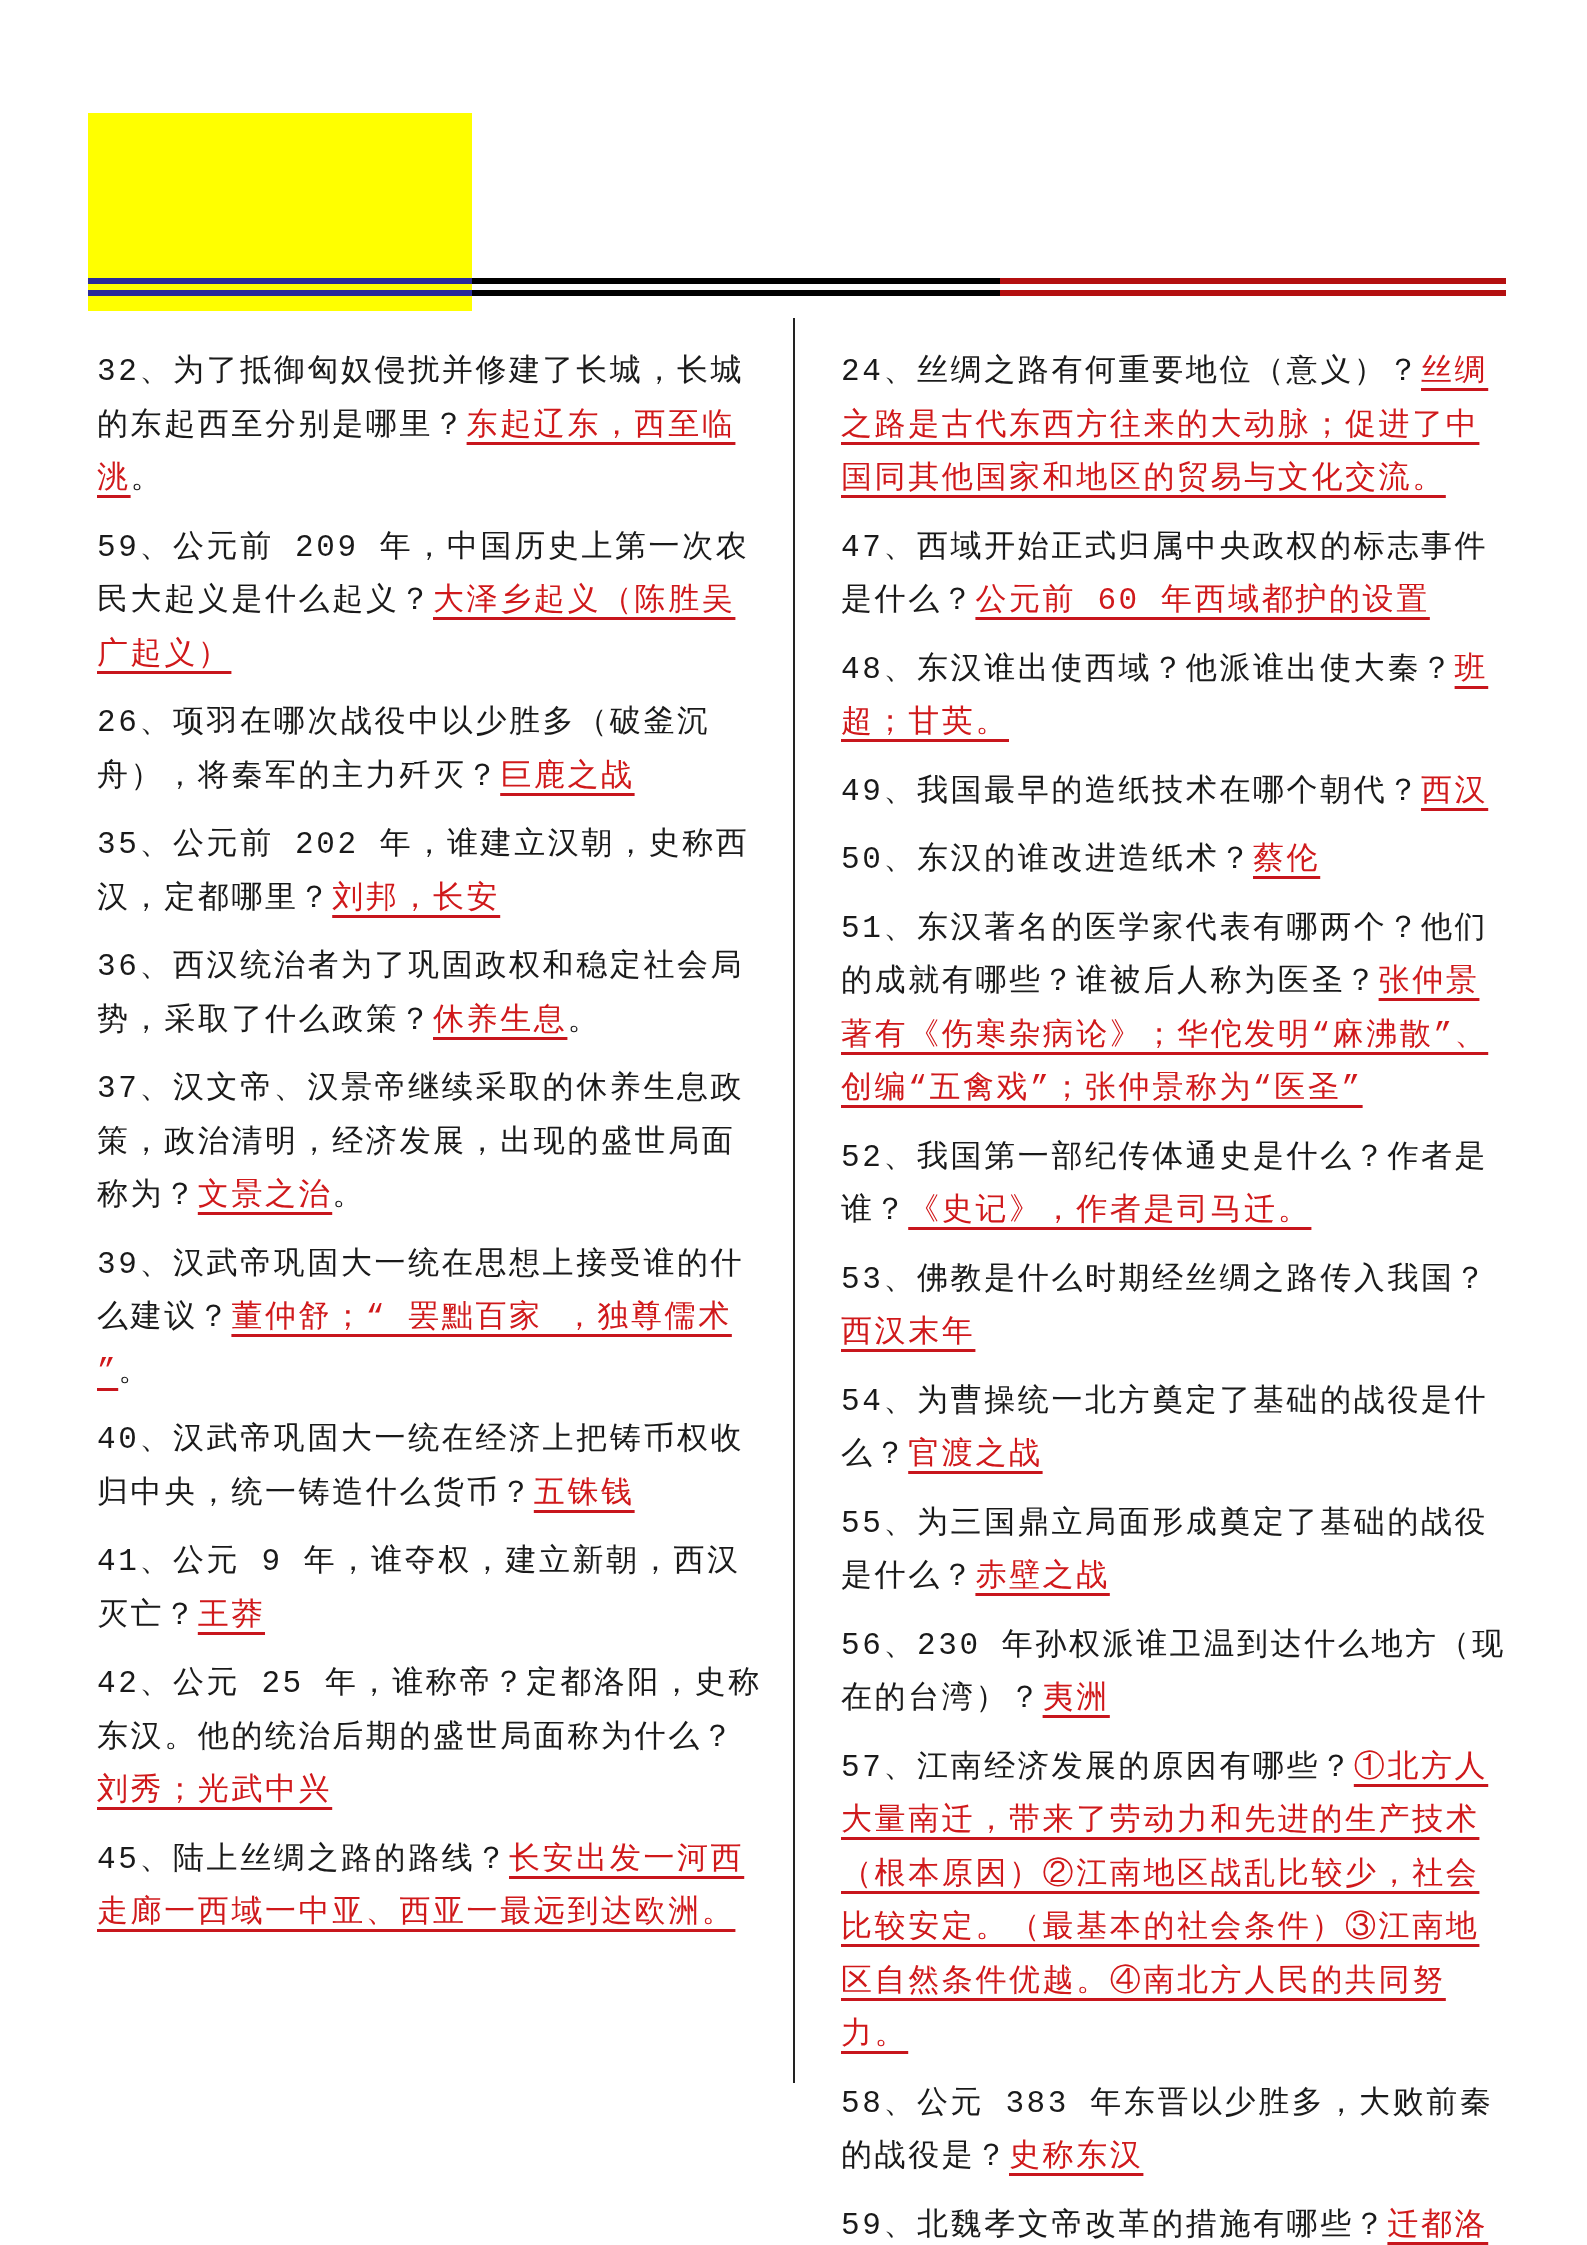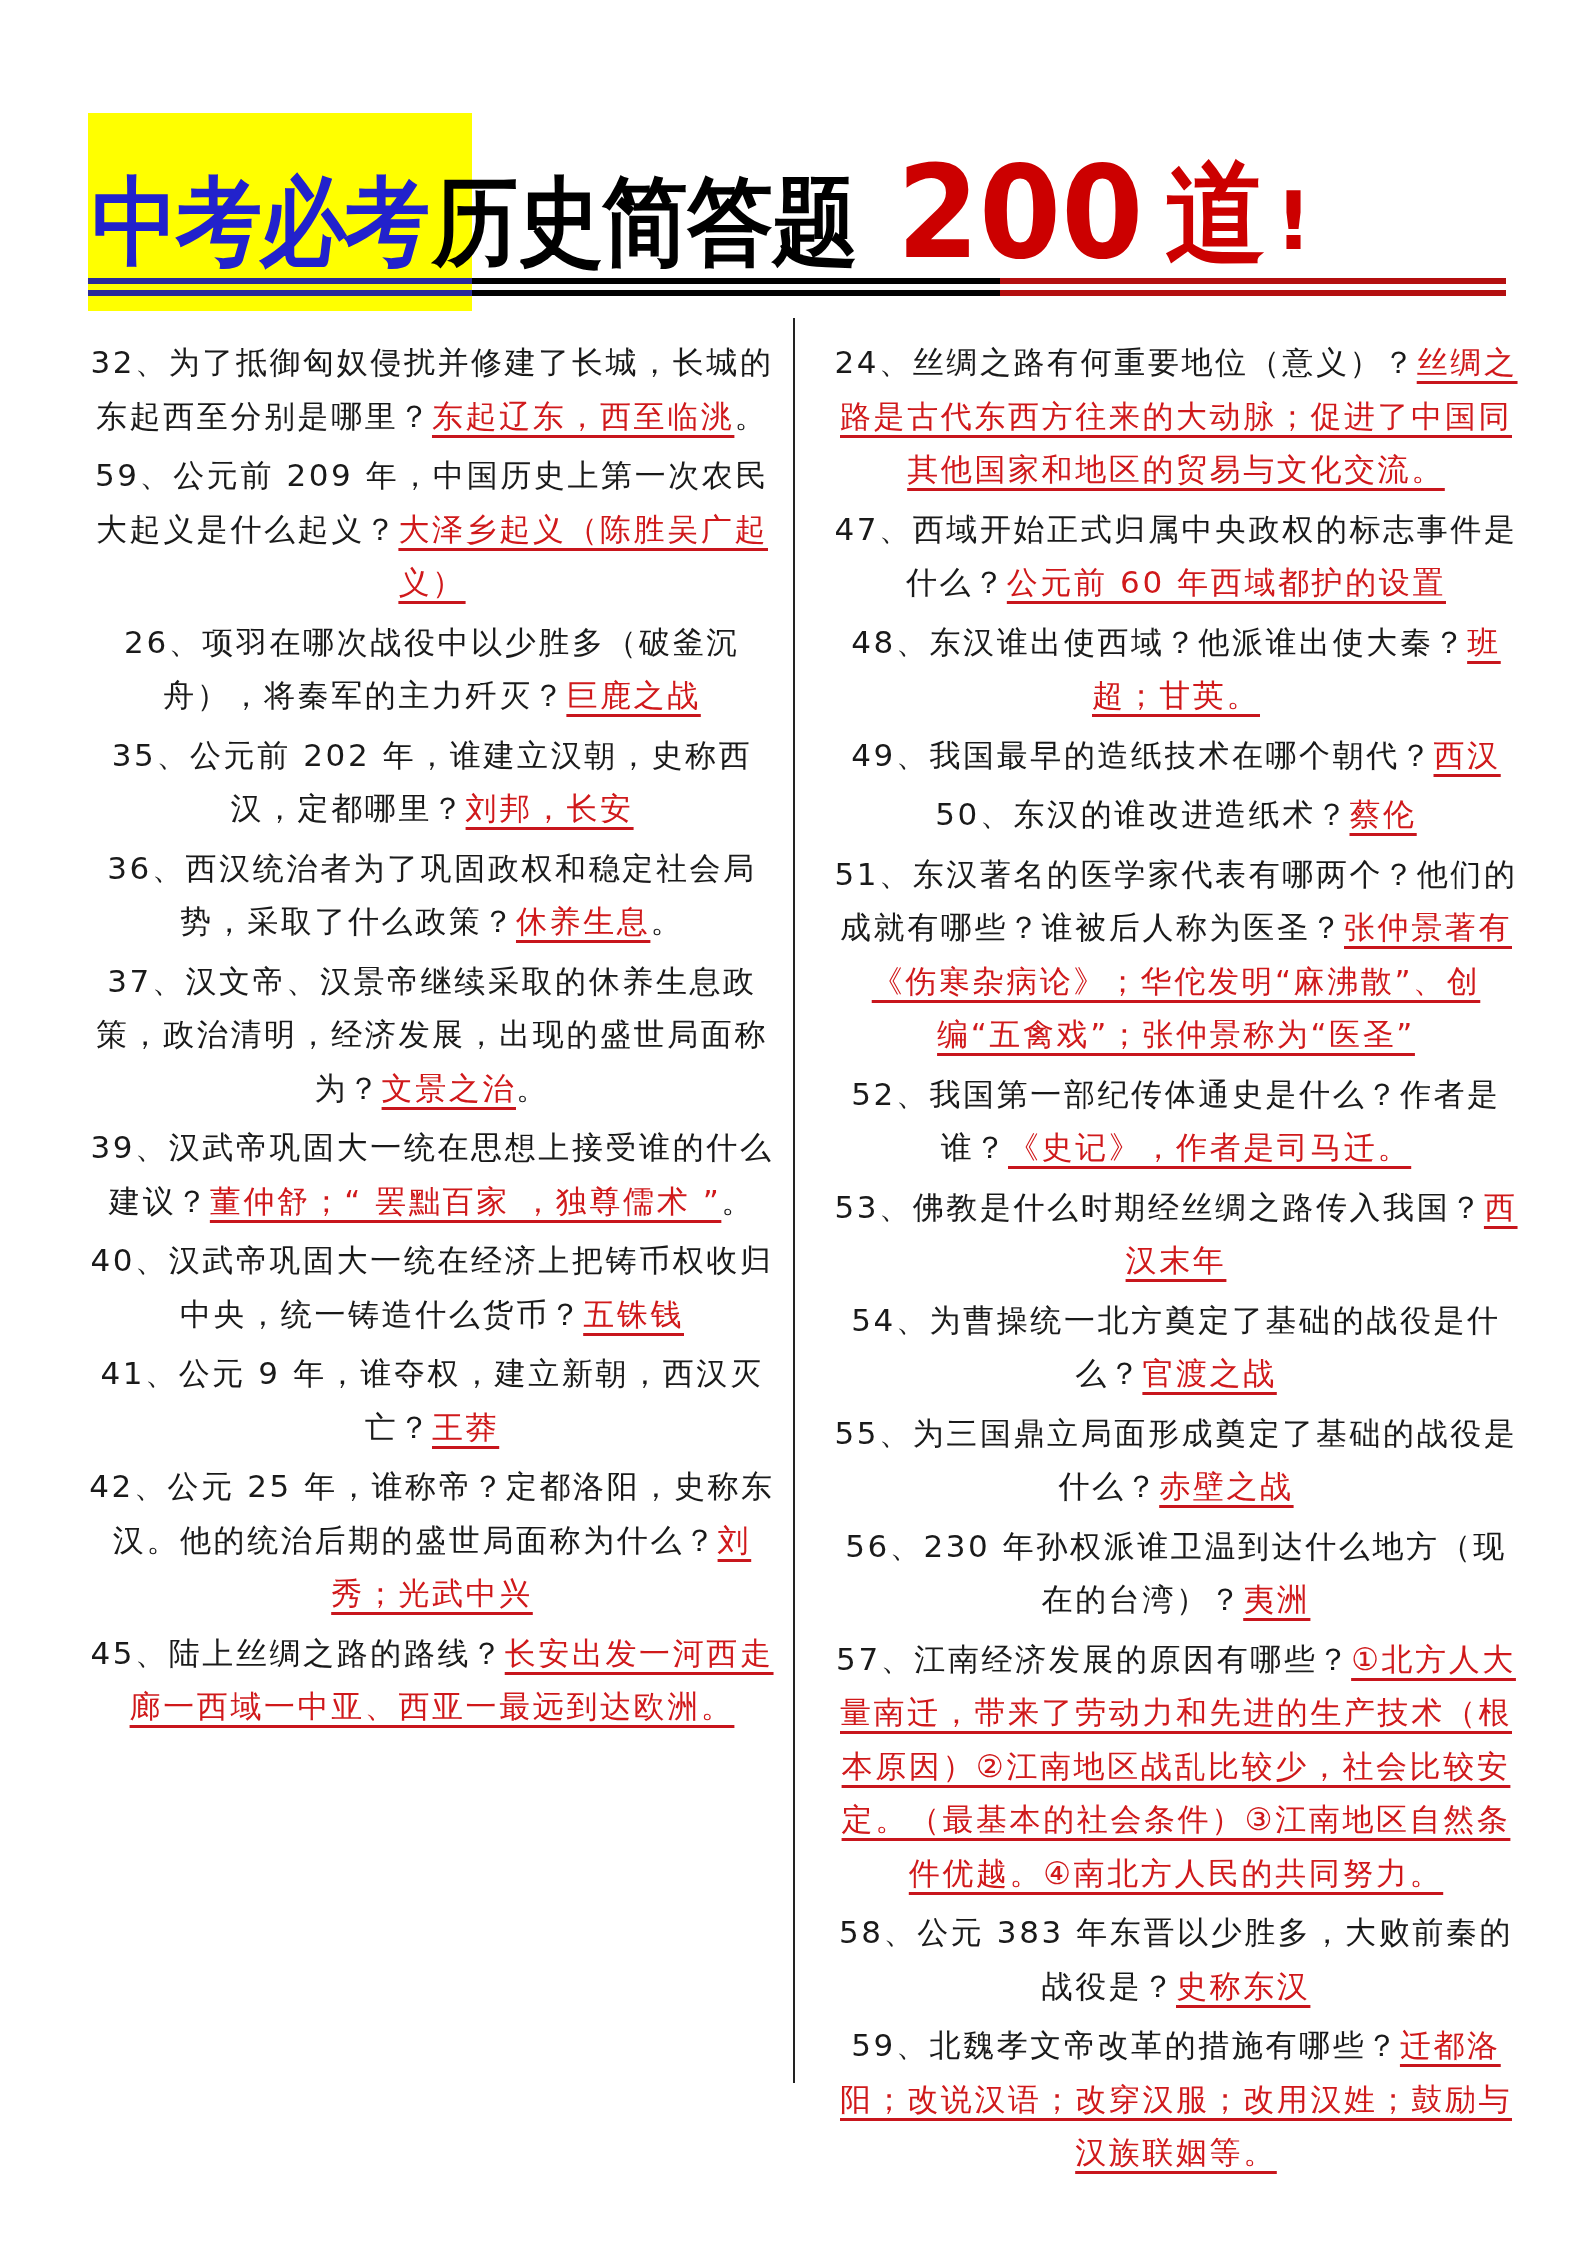--- a/index.html
+++ b/index.html
@@ -99,24 +99,25 @@
       position: absolute;
       top: 330px;
       width: 700px;
       font-size: 31px;
       line-height: 53.5px;
       letter-spacing: 2.6px;
     }
     .column.left  { left: 82px; }
     .column.right { left: 826px; }
     .qa {
-      margin: 6px;
+      margin: 15px;
       padding: 0;
-      text-align: center;
+      text-align: left;
       word-break: break-all;
+      font-family: Liberation Mono, monospace;
     }
     .qa .q { color: #1a1a1a; }
     .qa .a {
       color: #d0191b;
       text-decoration: underline;
       text-decoration-color: #c8161d;
       text-decoration-thickness: 3px;
       text-underline-offset: 8px;
     }
     .qa .tail { color: #1a1a1a; }
@@ -134,27 +135,20 @@
 
 <div class="header">
   <div class="title-highlight-box"></div>
   <div class="stripe blue row1"></div>
   <div class="stripe blue row2"></div>
   <div class="stripe black row1"></div>
   <div class="stripe black row2"></div>
   <div class="stripe red row1"></div>
   <div class="stripe red row2"></div>
 
-  <div class="title-row">
-    <span class="title-part title-blue">中考必考</span>
-    <span class="title-part title-black">历史简答题</span>
-    <span class="title-part title-red">200</span>
-    <span class="title-part title-red-char">道</span>
-    <span class="title-part title-exclaim">!</span>
-  </div>
 </div>
 
 <div class="column left">
   <p class="qa"><span class="q">32、为了抵御匈奴侵扰并修建了长城，长城的东起西至分别是哪里？</span><span class="a">东起辽东，西至临洮</span><span class="tail">。</span></p>
   <p class="qa"><span class="q">59、公元前 209 年，中国历史上第一次农民大起义是什么起义？</span><span class="a">大泽乡起义（陈胜吴广起义）</span><span class="tail"></span></p>
   <p class="qa"><span class="q">26、项羽在哪次战役中以少胜多（破釜沉舟），将秦军的主力歼灭？</span><span class="a">巨鹿之战</span><span class="tail"></span></p>
   <p class="qa"><span class="q">35、公元前 202 年，谁建立汉朝，史称西汉，定都哪里？</span><span class="a">刘邦，长安</span><span class="tail"></span></p>
   <p class="qa"><span class="q">36、西汉统治者为了巩固政权和稳定社会局势，采取了什么政策？</span><span class="a">休养生息</span><span class="tail">。</span></p>
   <p class="qa"><span class="q">37、汉文帝、汉景帝继续采取的休养生息政策，政治清明，经济发展，出现的盛世局面称为？</span><span class="a">文景之治</span><span class="tail">。</span></p>
   <p class="qa"><span class="q">39、汉武帝巩固大一统在思想上接受谁的什么建议？</span><span class="a">董仲舒；“ 罢黜百家 ，独尊儒术 ”</span><span class="tail">。</span></p>

